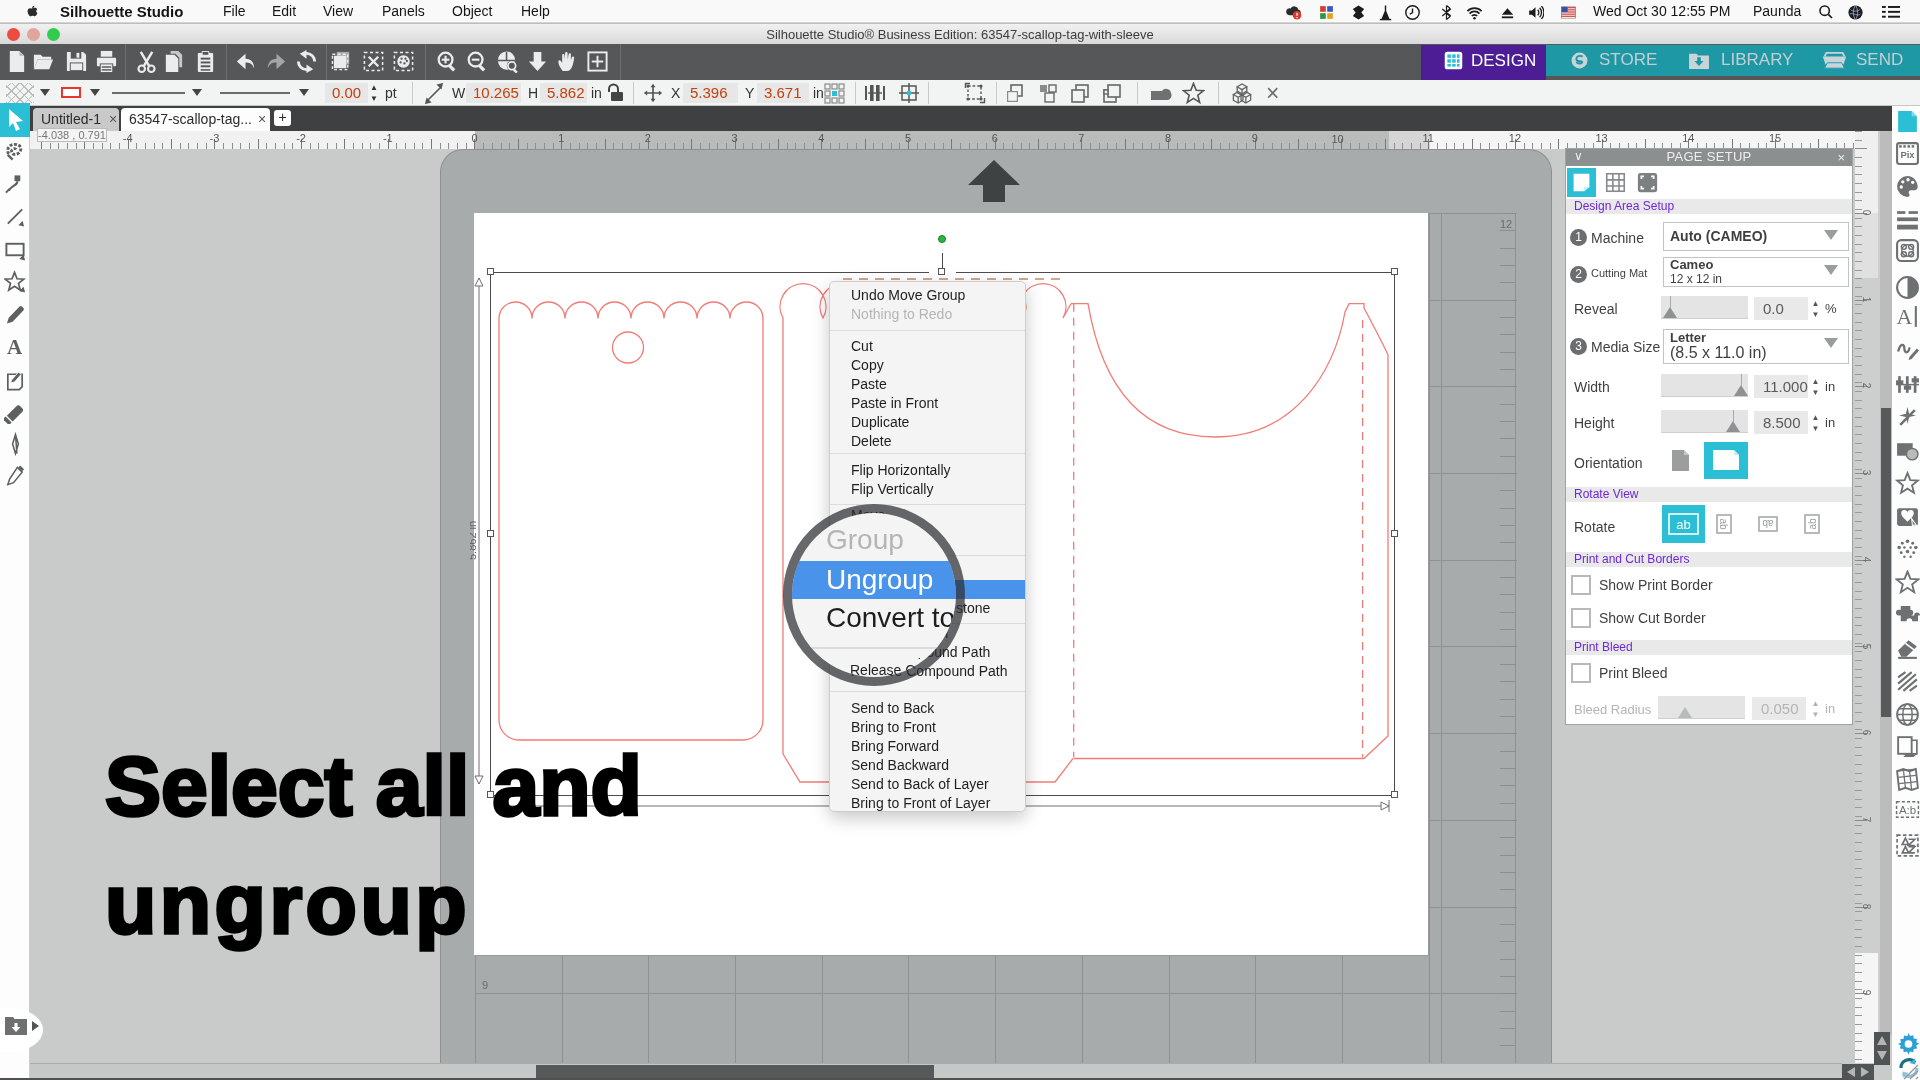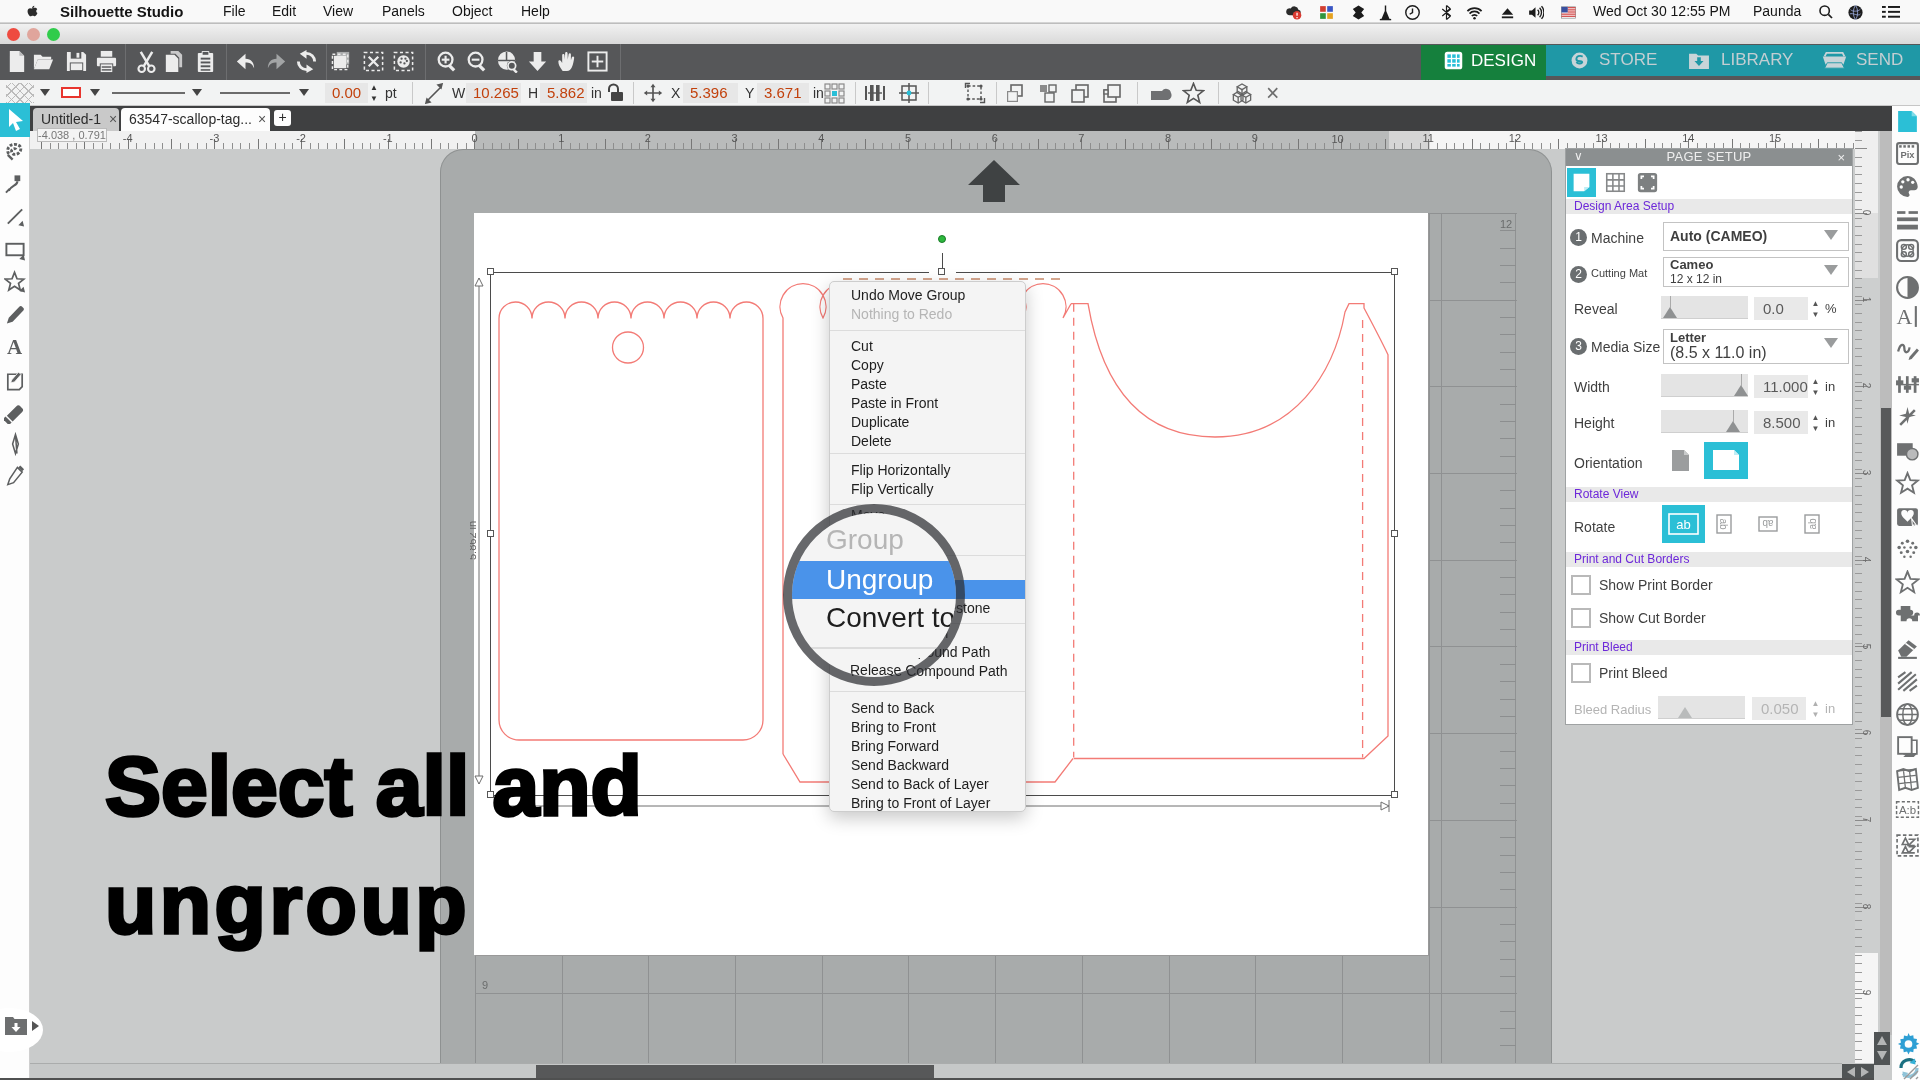--- a/index.html
+++ b/index.html
@@ -163,20 +163,21 @@
         <rect x="0" y="7.5" width="5" height="2.6"></rect>
         <rect x="0" y="14" width="5" height="2.6"></rect>
       </g>
     </svg>
 </div>
 
 <div id="titlebar">
   <div class="tl" style="left:7px; background:#ee4b40;"></div>
   <div class="tl" style="left:27px; background:#e0a59c;"></div>
   <div class="tl" style="left:47px; background:#30cc4b;"></div>
+  <div style="width:100%; text-align:center; font-size:13px; color:#3c3c3c; margin-top:3px;">Silhouette Studio® Business Edition: 63547-scallop-tag-with-sleeve</div>
 </div>
 
 <div id="tb1">
   <svg style="position:absolute;left:5px;top:6px;" width="23" height="23" viewBox="0 0 24 24">
       <g fill="#ececec" stroke="none">
         <path d="M5 1h10l5 5v17H5z"></path>
         <path d="M15 1l5 5h-5z" fill="#b9b9ba"></path>
       </g>
     </svg>
 <svg style="position:absolute;left:32px;top:6px;" width="23" height="23" viewBox="0 0 24 24">
@@ -314,21 +315,21 @@
         <rect x="2.5" y="2.5" width="19" height="19" fill="none" stroke="#ececec" stroke-width="2"></rect>
         <rect x="6" y="11" width="12" height="2"></rect>
         <rect x="11" y="6" width="2" height="12"></rect>
       </g>
     </svg>
   <div class="sep" style="left:125px"></div>
   <div class="sep" style="left:226px"></div>
   <div class="sep" style="left:326px"></div>
   <div class="sep" style="left:425px"></div>
   <div class="sep" style="left:620px"></div>
-  <div style="position:absolute; left:1421px; top:1px; width:125px; height:43px; background:#15803d; color:#fff; font-size:17px; line-height:31px;">
+  <div style="position:absolute; left:1421px; top:1px; width:125px; height:43px; background:#4c1d95; color:#fff; font-size:17px; line-height:31px;">
     <svg style="position:absolute;left:22px;top:5px;" width="21" height="21" viewBox="0 0 24 24">
         <rect x="2" y="2" width="20" height="20" rx="3" fill="#fff"></rect>
         <g fill="#29bfd7">
           <rect x="5" y="5" width="4" height="4"></rect>
           <rect x="10.5" y="5" width="4" height="4"></rect>
           <rect x="16" y="5" width="3" height="4"></rect>
           <rect x="5" y="10.5" width="4" height="4"></rect>
           <rect x="10.5" y="10.5" width="4" height="4"></rect>
           <rect x="16" y="10.5" width="3" height="4"></rect>
           <rect x="5" y="16" width="4" height="3"></rect>

